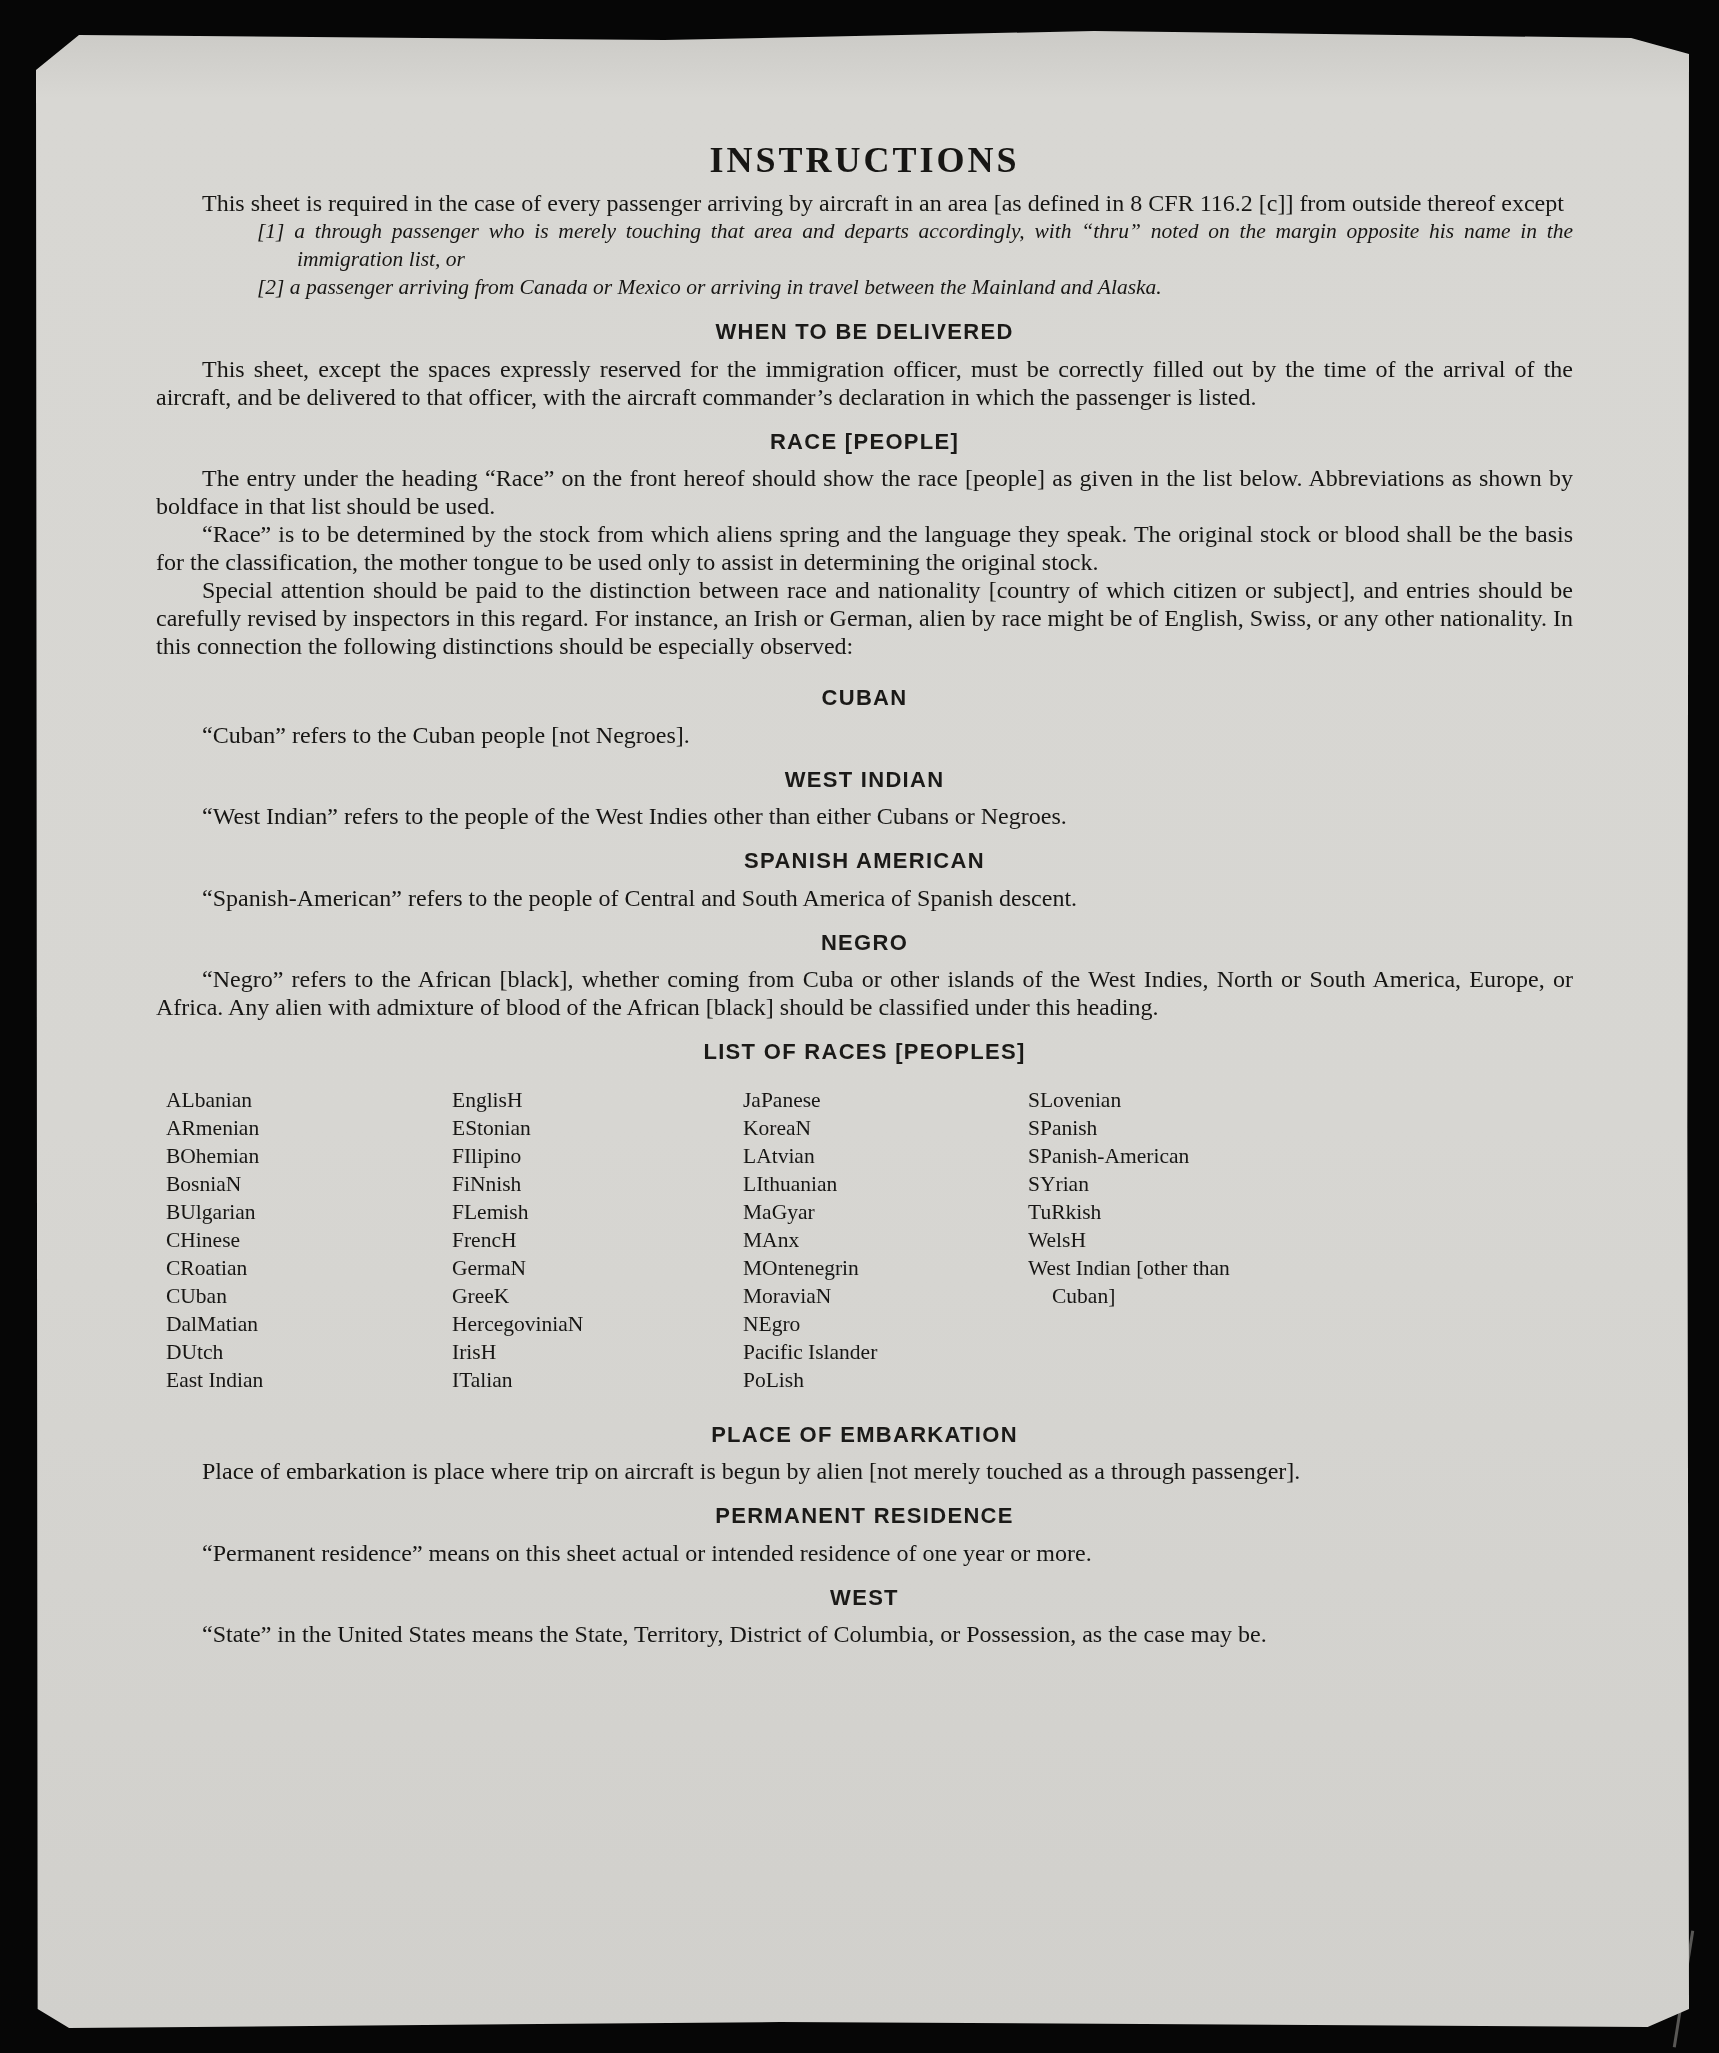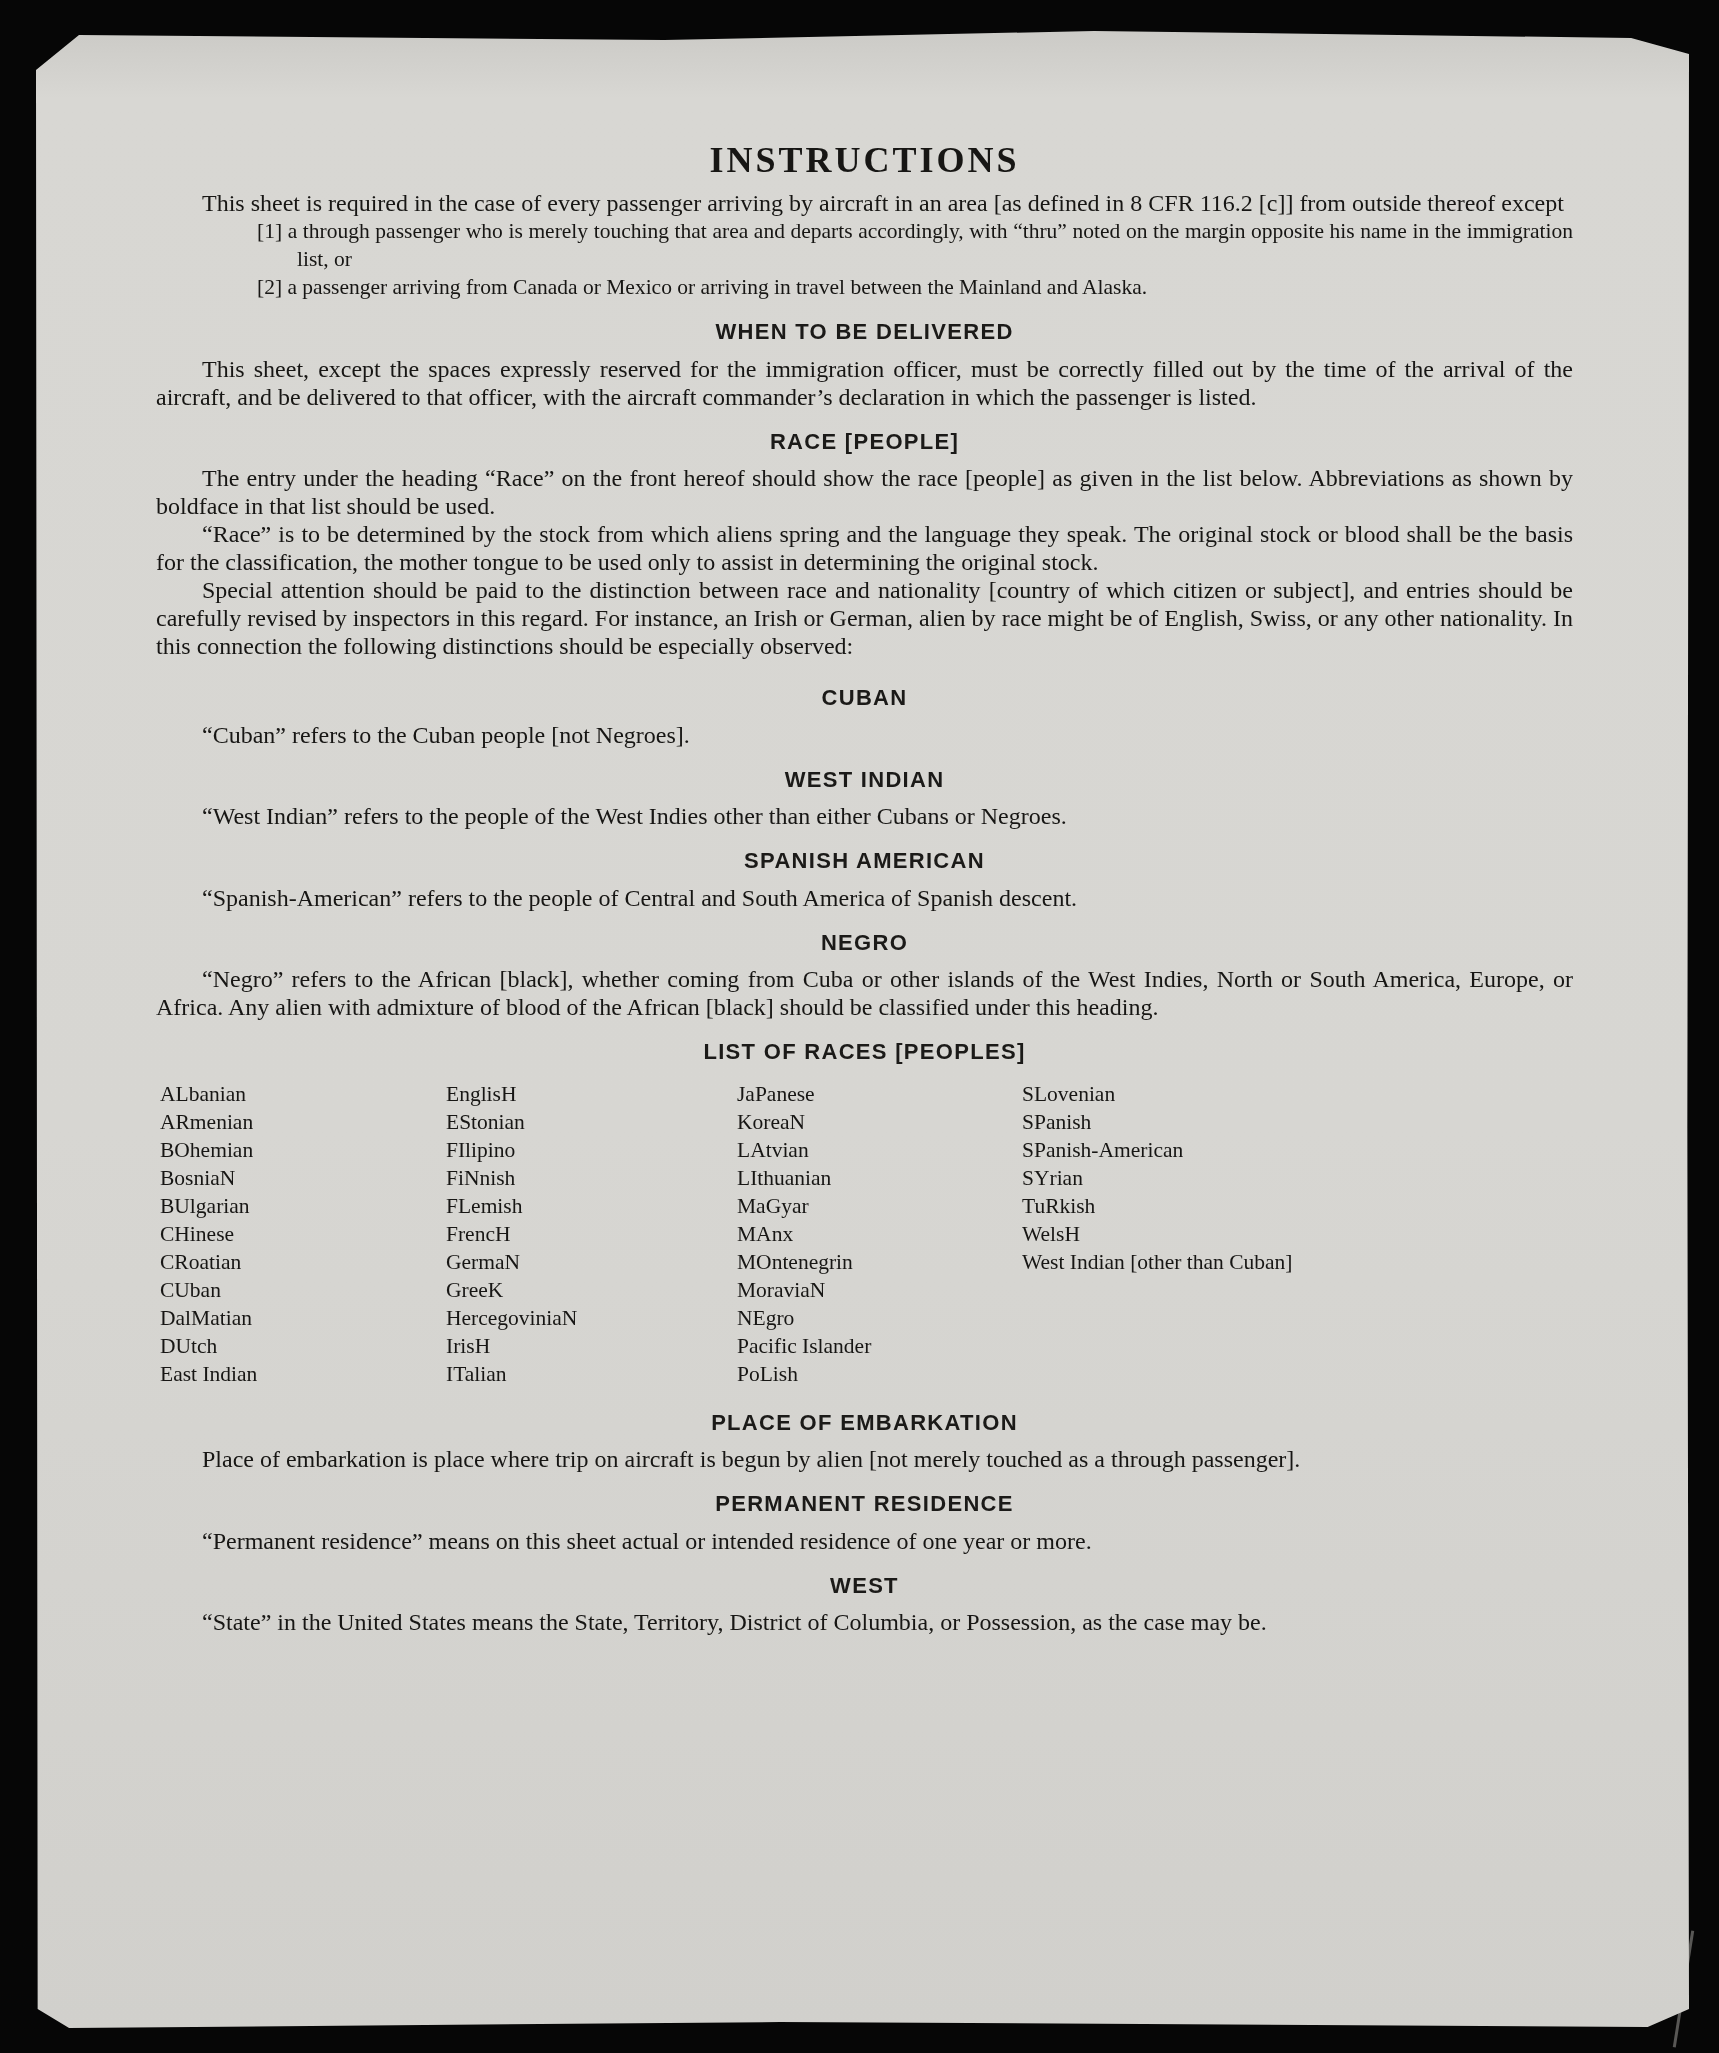--- a/index.html
+++ b/index.html
@@ -40,28 +40,28 @@
     font-size:22px;line-height:1.25;letter-spacing:1.3px;
     text-align:center;margin:17px 0 9px 0;color:#1b1a18;
   }
   p.body{
     font-size:24px;line-height:28px;margin:0;
     text-align:justify;
   }
   p.ind{text-indent:46px;}
   .hang{
     font-size:21.5px;line-height:28px;text-align:justify;
-    margin:0 0 0 101px;padding-left:40px;text-indent:-40px;
+    margin:0 0 0 101px;padding-left:40px;text-indent:-40px;font-style:italic;
   }
   
   .races{
     display:grid;grid-template-columns:286px 291px 285px 290px 1fr;
     margin:10px 0 2px 0;
   }
-  .race-col{list-style:none;margin:4px;padding:0;}
+  .race-col{list-style:none;margin:10px;padding:0;}
   .race-col li{
     font-size:21.5px;line-height:28px;
     padding-left:24px;text-indent:-24px;
   }
 </style>
 </head>
 <body>
 
 <div class="scan">
 

